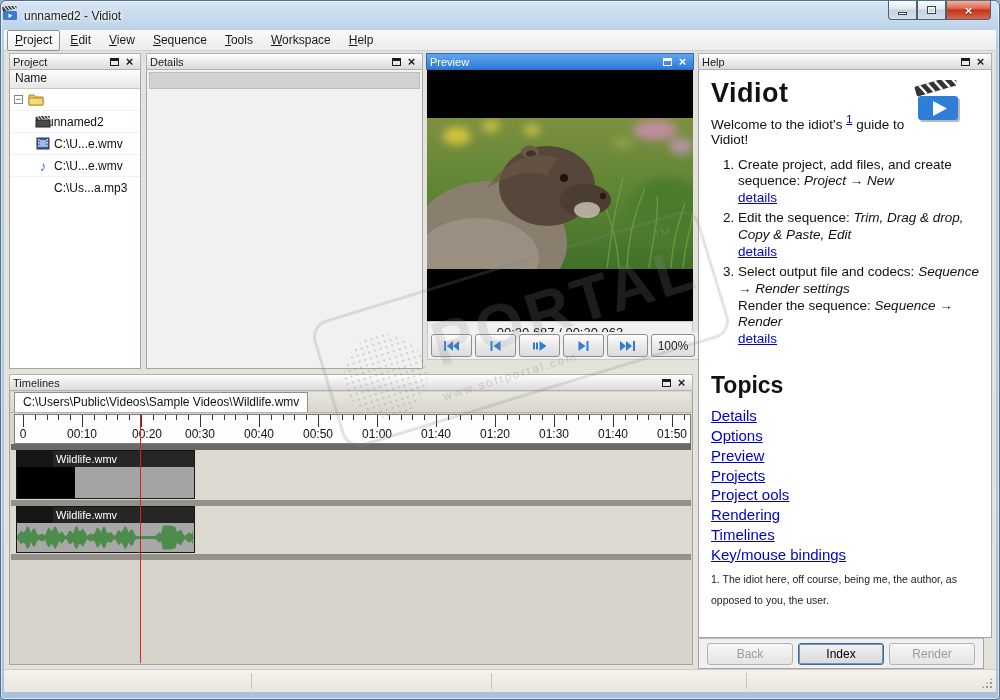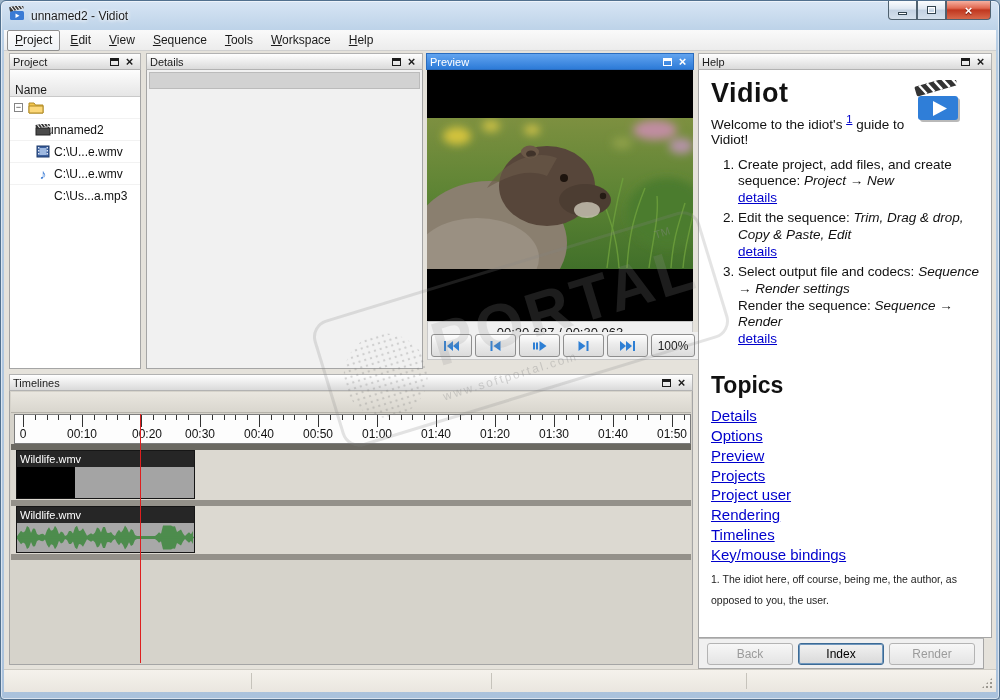--- a/index.html
+++ b/index.html
@@ -5,21 +5,21 @@
   * { margin:0; padding:0; box-sizing:border-box; }
   html,body { width:1000px; height:700px; }
   body { font-family:"Liberation Sans", sans-serif; background:#9db4c8; overflow:hidden; }
 
   
   #window { position:absolute; left:0; top:0; width:1000px; height:700px;
     background:linear-gradient(#d7e5f4,#bcd2e8 30px,#b3cae2 60px,#aac2dc);
     border:1px solid #51708e; border-radius:6px 6px 4px 4px;
     box-shadow:inset 0 0 0 1px rgba(255,255,255,.55); }
 
-  .titlebar { position:absolute; left:0; top:0; right:0; height:29px; display:flex; align-items:center; padding-left:8px; }
+  .titlebar { position:absolute; left:0; top:0; right:0; height:29px; display:flex; align-items:center; padding-left:1px; }
   .title-text { font-size:12px; color:#1c1c1c; margin-left:6px; text-shadow:0 0 4px #fff,0 0 4px #fff; }
   .win-controls { position:absolute; right:8px; top:0; display:flex; }
   .win-btn { width:29px; height:19px; border:1px solid #4f616f; border-top:none; display:flex; align-items:center; justify-content:center;
     background:linear-gradient(#fbfdfe,#dde7f1 45%,#c3d2e2 50%,#d4e0ec); }
   .win-btn.first { border-radius:0 0 0 4px; }
   .win-btn.close { width:45px; border-radius:0 0 4px 0;
     background:linear-gradient(#f5b0a0,#e0674f 40%,#c0371f 50%,#d8684b); }
   .glyph-min { width:9px; height:3px; background:#fff; border:1px solid #32444f; margin-top:6px; }
   .glyph-max { width:9px; height:8px; border:1px solid #32444f; box-shadow:inset 0 0 0 1px #fff; background:transparent; }
   .glyph-close { color:#fff; font-size:13px; font-weight:bold; line-height:1; text-shadow:0 1px 1px #6e1408; }
@@ -42,21 +42,21 @@
   .panel-header.active { background:linear-gradient(#62a4ef,#2d7bd8); color:#fff; border-color:#2a6cbe; }
   .ph-spacer { flex:1; }
   .ph-btn { width:15px; height:13px; display:flex; align-items:center; justify-content:center; cursor:default; }
   .float-glyph { width:9px; height:8px; border:1px solid currentColor; border-top-width:3px; }
   .close-glyph { font-size:13px; font-weight:bold; line-height:1; }
 
   
   #project-panel { left:5px; top:2px; width:132px; height:316px; }
   .project-body { position:absolute; left:0; top:17px; right:0; bottom:0; background:#fff; border:1px solid #a5a5a5; border-top:none; }
   .col-header { height:19px; background:linear-gradient(#fdfdfd,#e6e6e6); border-bottom:1px solid #cicic1; border-bottom:1px solid #c9c9c9;
-    font-size:12px; color:#1a1a1a; padding:13px 5px; }
+    font-size:12px; color:#1a1a1a; padding:1px 5px; }
   .tree-row { height:22px; display:flex; align-items:center; font-size:12px; color:#101010; border-bottom:1px solid #f2f2f2; }
   .expander { width:9px; height:9px; border:1px solid #848484; background:#fff; font-size:9px; line-height:7px; text-align:center; margin:0 4px 0 4px; color:#333; }
   .indent { width:24px; }
   .tree-icon { width:18px; display:flex; justify-content:center; margin-right:2px; }
   .tree-label { white-space:nowrap;margin-top:44px; }
 
   
   #details-panel { left:142px; top:2px; width:277px; height:316px; }
   .details-body { position:absolute; left:0; top:17px; right:0; bottom:0; background:#f1f1f1; border:1px solid #a5a5a5; border-top:none; }
   .details-toolbar { margin:2px; height:17px; background:#d2d2d2; border:1px solid #bbb; }
@@ -106,21 +106,21 @@
   .tick.minor { height:5px; }
   .tick.major { height:12px; }
   .tick-label { position:absolute; bottom:2px; transform:translateX(-50%); font-size:12px; color:#111; }
   .tracks-area { position:absolute; left:1px; top:53px; right:1px; bottom:1px; }
   .tl-divider { height:6px; background:#94918a; }
   .tl-divider.top { background:#6b6962; }
   .track-row { background:#dcd9d1; position:relative; }
   .track-row.video { height:50px; }
   .track-row.audio { height:48px; }
   .clip { position:absolute; left:5px; top:0; width:179px; background:#161616; padding:1px; }
-  .clip-header { height:16px; color:#fff; font-size:11px; padding:2px 0 0 3px; background:#262626; }
+  .clip-header { height:16px; color:#fff; font-size:11px; padding:2px 0 0 3px; background:#262626;margin-left:36px; }
   .clip-body.video { height:31px; background:linear-gradient(90deg,#000 0,#000 58px,#a4a4a4 58px); }
   .clip-body.audio { height:29px; background:#a8a8a8; }
   .playhead { position:absolute; left:130px; top:23px; bottom:1px; width:1px; background:#dd1f1f; z-index:5; }
 
   
   .statusbar { position:absolute; left:3px; top:668px; right:3px; height:23px;
     background:linear-gradient(#f5f2ec,#eae6df); border-top:1px solid #cdcac2; }
   .status-sep { position:absolute; top:3px; bottom:3px; width:1px; background:#c6c3bb; }
   .grip { position:absolute; right:3px; bottom:3px; width:12px; height:12px;
     background-image:radial-gradient(#9a978f 1px, transparent 1.2px); background-size:4px 4px;
@@ -372,21 +372,21 @@
             <li><span>Create project, add files, and create sequence: </span><i>Project → New</i><div><a href="#" class="hlink">details</a></div></li>
             <li><span>Edit the sequence: </span><i>Trim, Drag &amp; drop, Copy &amp; Paste, Edit</i><div><a href="#" class="hlink">details</a></div></li>
             <li><span>Select output file and codecs: </span><i>Sequence → Render settings</i><br><span>Render the sequence: </span><i>Sequence → Render</i><div><a href="#" class="hlink">details</a></div></li>
           </ol>
         <div class="help-topics-h">Topics</div>
         <div class="help-topics">
             <a href="#" class="topic-link hlink">Details</a>
             <a href="#" class="topic-link hlink">Options</a>
             <a href="#" class="topic-link hlink">Preview</a>
             <a href="#" class="topic-link hlink">Projects</a>
-            <a href="#" class="topic-link hlink">Project user</a>
+            <a href="#" class="topic-link hlink">Project ools</a>
             <a href="#" class="topic-link hlink">Rendering</a>
             <a href="#" class="topic-link hlink">Timelines</a>
             <a href="#" class="topic-link hlink">Key/mouse bindings</a>
           </div>
         <div class="help-footnote">
           <span>1. The idiot here, off course, being me, the author, as opposed to you, the user.</span>
           
         </div>
       </div>
       <div class="help-buttons">
@@ -400,20 +400,21 @@
       <div class="panel-header">
         <span>Timelines</span>
         <span class="ph-spacer"></span>
         <span class="ph-btn">
             <span class="float-glyph"></span>
           </span>
         <span class="ph-btn close-glyph">×</span>
       </div>
       <div class="tl-body">
         <div class="tl-tabstrip"></div>
+        <div class="tl-tab">C:\Users\Public\Videos\Sample Videos\Wildlife.wmv</div>
         <div class="tl-ruler">
             <div class="tick minor" style="left: 8px;"></div>
             <div class="tick minor" style="left: 20px;"></div>
             <div class="tick minor" style="left: 32px;"></div>
             <div class="tick minor" style="left: 43px;"></div>
             <div class="tick minor" style="left: 55px;"></div>
             <div class="tick minor" style="left: 67px;"></div>
             <div class="tick minor" style="left: 79px;"></div>
             <div class="tick minor" style="left: 91px;"></div>
             <div class="tick minor" style="left: 102px;"></div>

